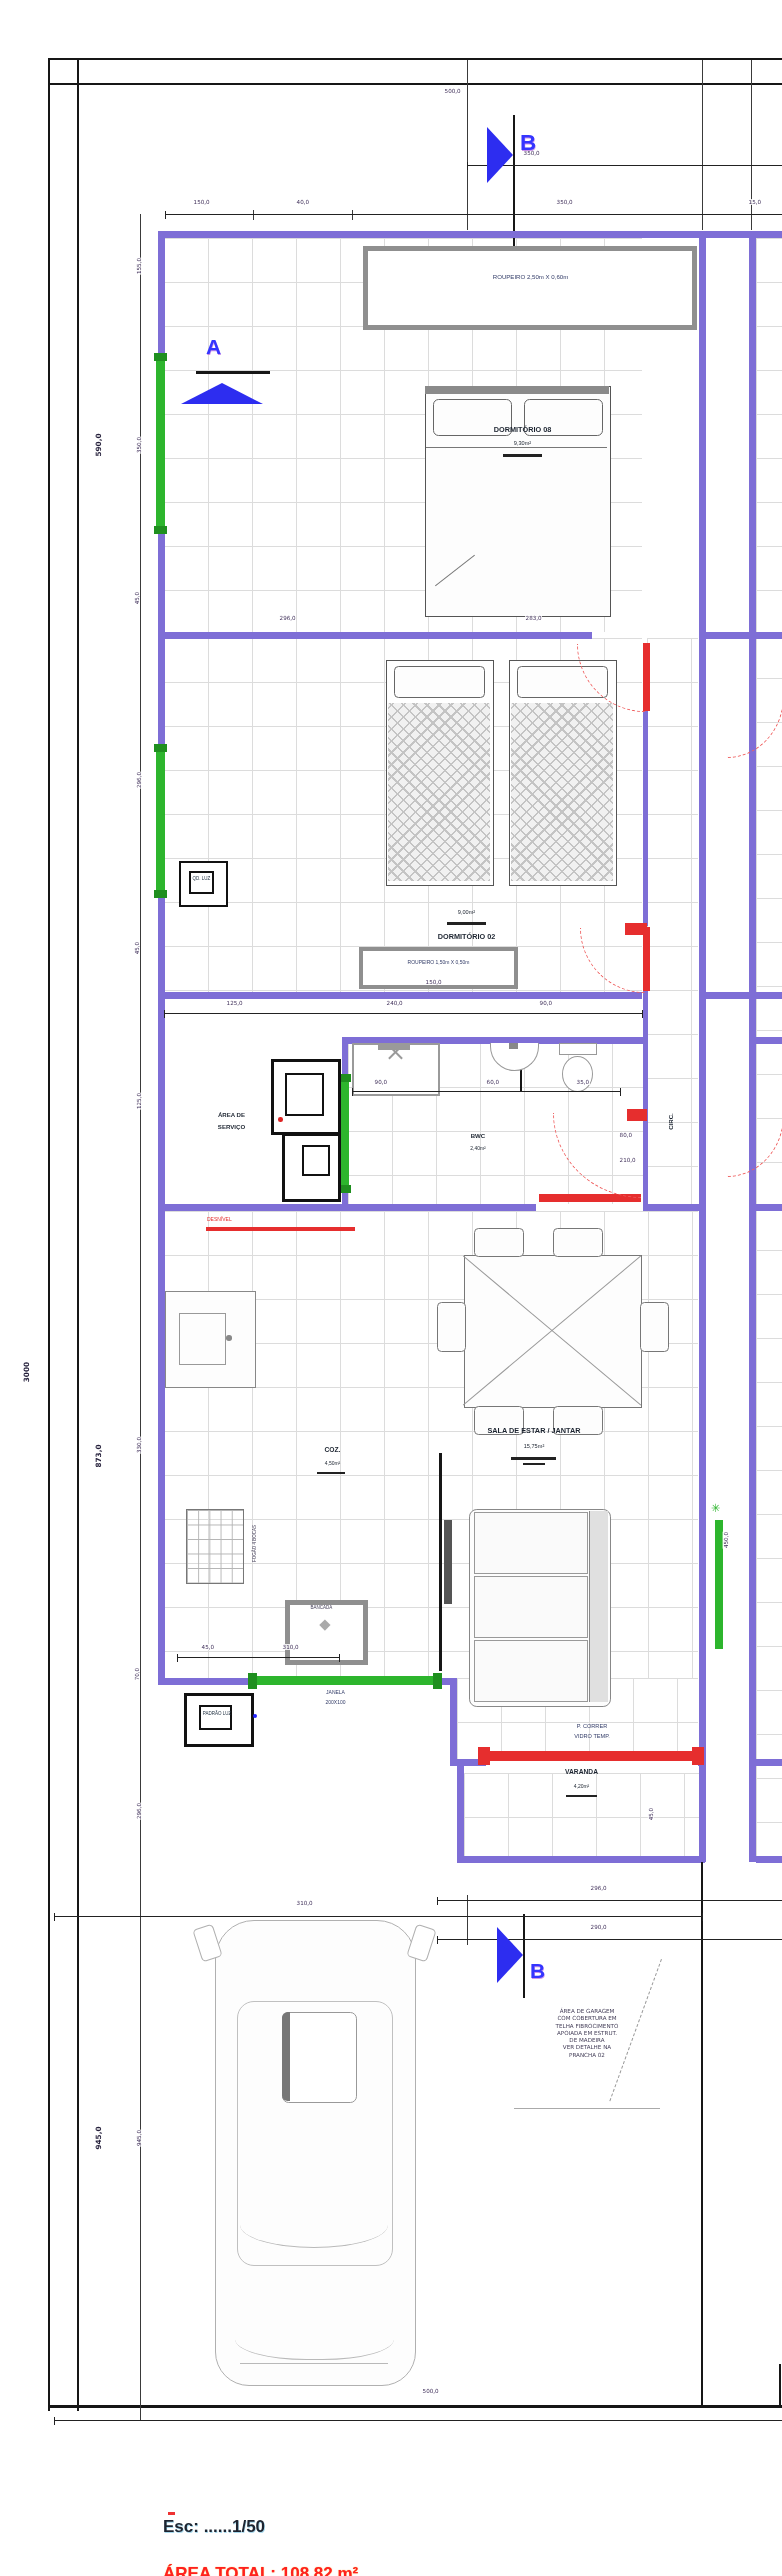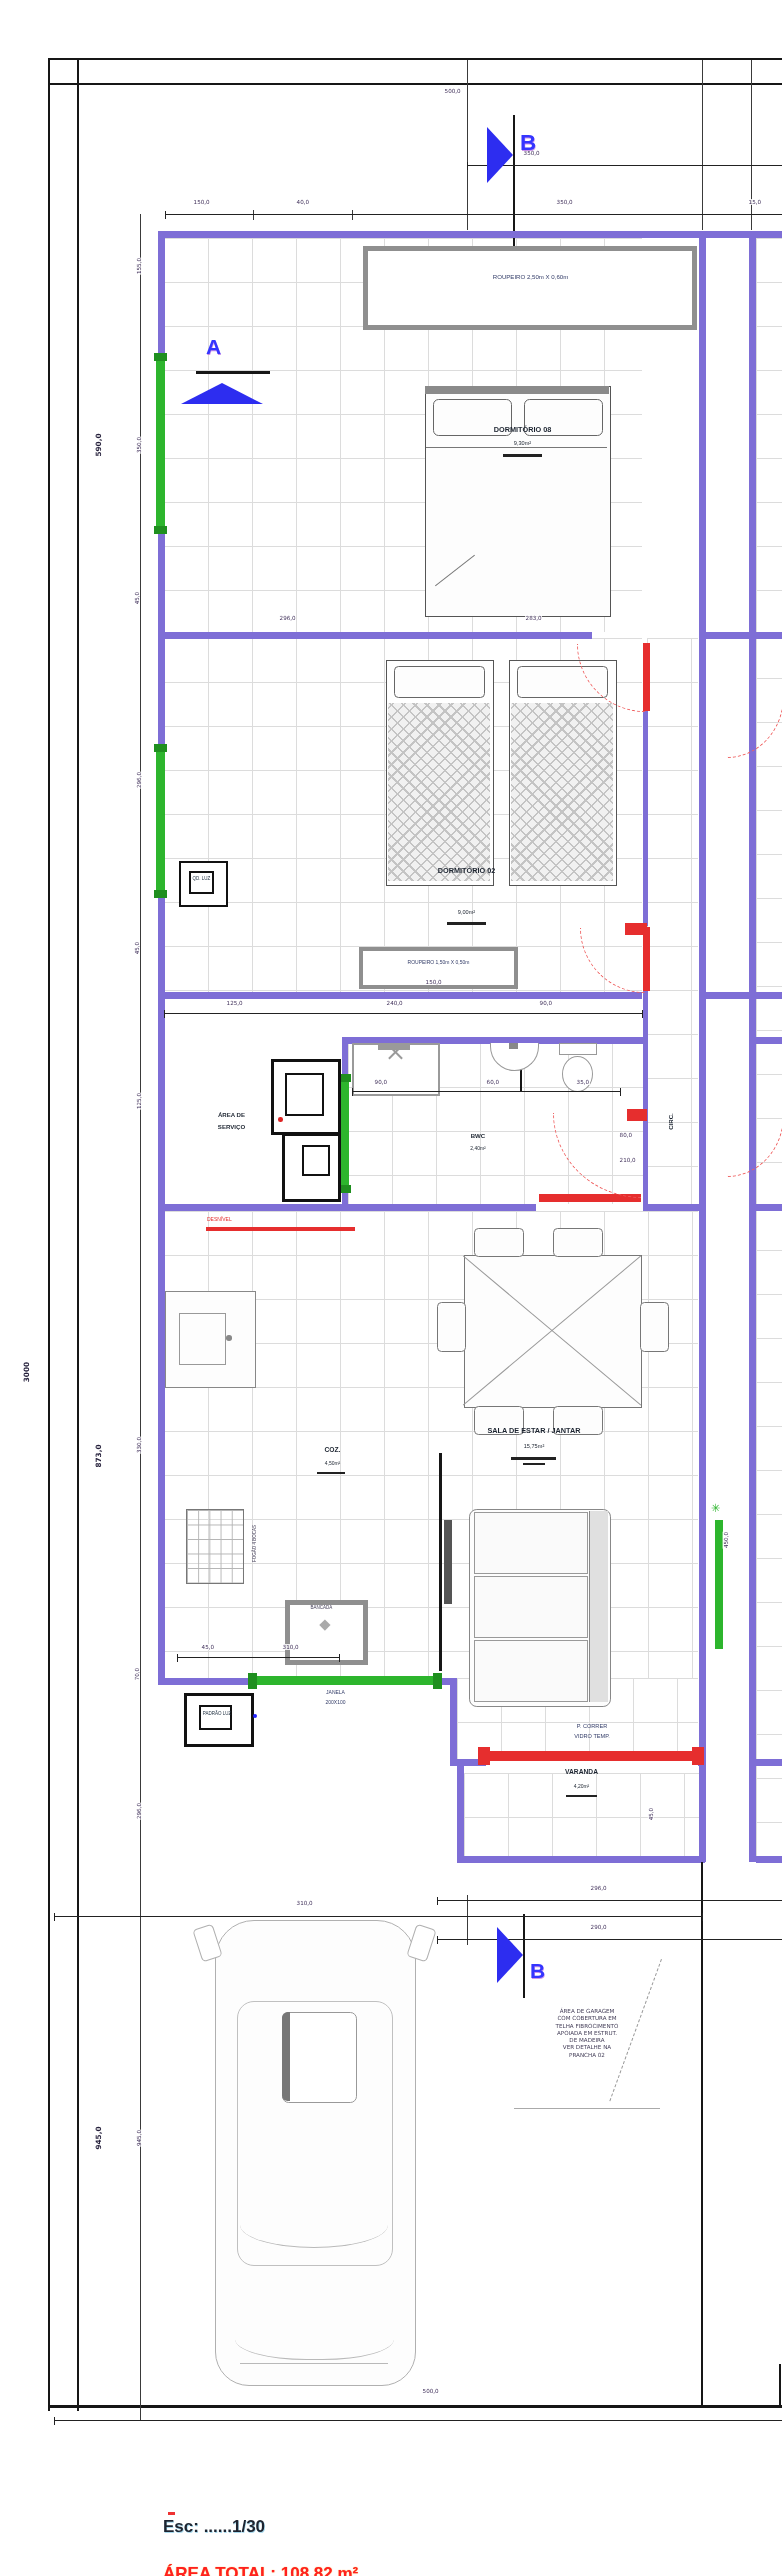--- a/index.html
+++ b/index.html
@@ -178,21 +178,21 @@
   <div class="lbl roomname" style="left:447px;top:425px;width:151px">DORMITÓRIO 08</div>
   <div class="lbl areatxt" style="left:447px;top:440px;width:151px">9,30m²</div>
   <div class="abs" style="left:503px;top:454px;width:39px;height:2.8px;background:#222"></div>
 
   <div class="furn" style="left:386px;top:660px;width:106px;height:224px;border-color:#555;background:#fff"></div>
   <div class="furn" style="left:394px;top:666px;width:89px;height:30px;border-radius:4.5px;border-color:#666"></div>
   <div class="abs crosshatch" style="left:388px;top:703px;width:102px;height:178px"></div>
   <div class="furn" style="left:509px;top:660px;width:106px;height:224px;border-color:#555;background:#fff"></div>
   <div class="furn" style="left:517px;top:666px;width:89px;height:30px;border-radius:4.5px;border-color:#666"></div>
   <div class="abs crosshatch" style="left:511px;top:703px;width:102px;height:178px"></div>
-  <div class="lbl roomname" style="left:391px;top:866px;width:151px">DORMITÓRIO 02</div>
+  <div class="lbl roomname" style="left:391px;top:932px;width:151px">DORMITÓRIO 02</div>
   <div class="lbl areatxt" style="left:391px;top:909px;width:151px">9,00m²</div>
   <div class="abs" style="left:447px;top:922px;width:39px;height:2.8px;background:#222"></div>
 
   <div class="grayb" style="left:359px;top:947px;width:151px;height:34px"></div>
   <div class="lbl" style="left:366px;top:959px;width:145px;font-size:5px;color:#37406b">ROUPEIRO 1,50m X 0,50m</div>
   <div class="dimlbl" style="left:425px;top:979px">150,0</div>
 
   <div class="dimlbl" style="left:279px;top:615px">296,0</div>
   <div class="dimlbl" style="left:525px;top:615px">283,0</div>
   <div class="dimh" style="left:164px;top:1013px;width:478px"></div>
@@ -320,17 +320,17 @@
     <div class="notetxt">DE MADEIRA</div>
     <div class="notetxt">VER DETALHE NA</div>
     <div class="notetxt">PRANCHA 02</div>
   </div>
   <div class="abs" style="left:514px;top:2108px;width:146px;height:1.1px;background:#aaa"></div>
   <div class="abs" style="left:661px;top:1959px;height:151px;border-left:1.1px dashed #999;transform:rotate(20deg);transform-origin:top left"></div>
 
   <div class="dimlbl" style="left:422px;top:2388px">500,0</div>
 
   <div class="abs" style="left:168px;top:2512px;width:6.7px;height:3.4px;background:#e33"></div>
-  <div class="lbl" style="left:163px;top:2517px;font-size:17px;font-weight:bold;color:#1d2430;text-align:left;text-shadow:0.6px 0.6px 0 rgba(80,180,220,.5)">Esc: ......1/30</div>
+  <div class="lbl" style="left:163px;top:2517px;font-size:17px;font-weight:bold;color:#1d2430;text-align:left;text-shadow:0.6px 0.6px 0 rgba(80,180,220,.5)">Esc: ......1/50</div>
   <div class="lbl redtxt" style="left:163px;top:2564px;font-size:17px;text-align:left">ÁREA TOTAL: 108,82 m²</div>
 
 </div>
 
 
 </body></html>

